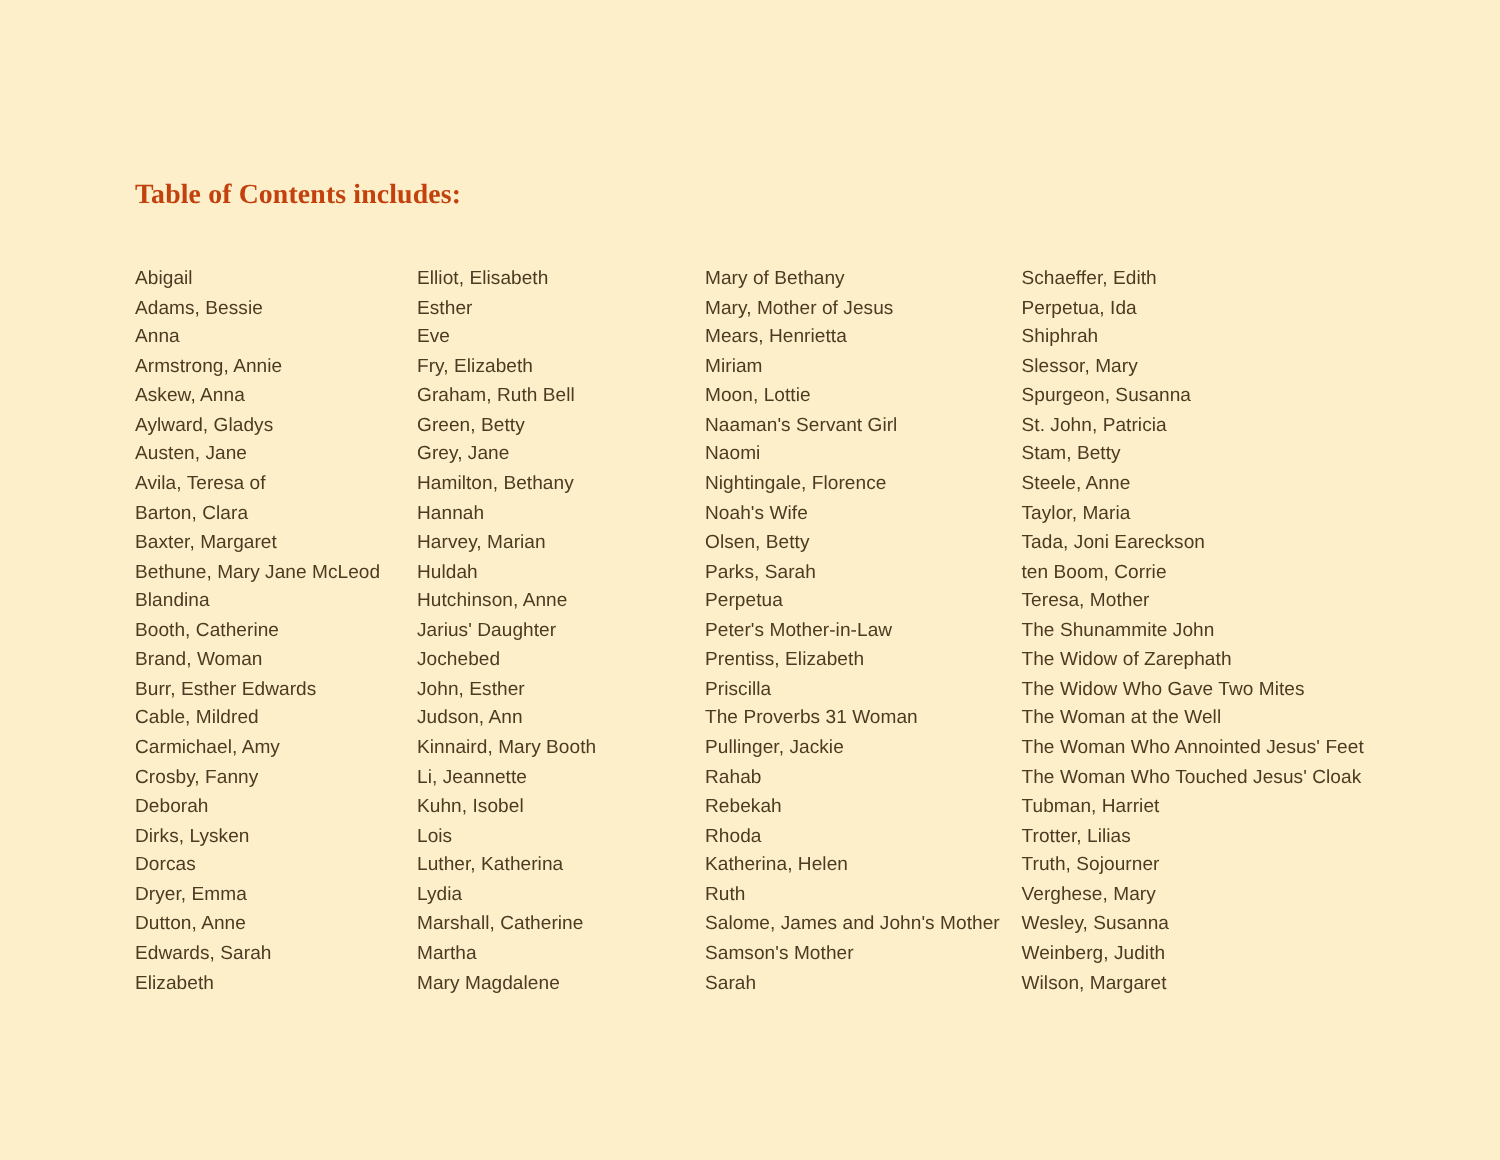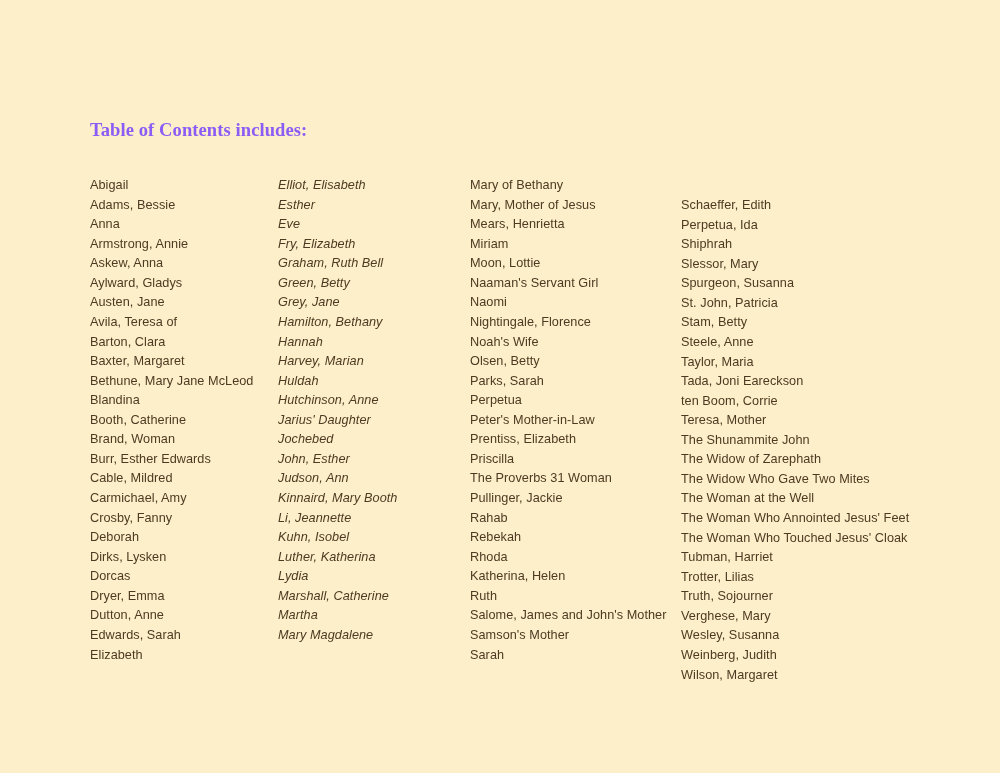--- a/index.html
+++ b/index.html
@@ -22,37 +22,37 @@
     box-sizing: border-box;
   }
   #toc-heading {
     position: absolute;
     left: 90px;
     top: 120px;
     font-family: "Liberation Serif", serif;
     font-weight: bold;
     font-size: 18.5px;
     letter-spacing: 0.1px;
-    color: #8b5cf6;
+    color: #c2410c;
     white-space: nowrap;
   }
   #columns {
     position: absolute;
     left: 0;
     top: 176px;
     width: 1000px;
   }
   .toc-column {
     position: absolute;
     top: 0;
   }
   .toc-column.col-0 { left: 90px;  width: 186px; }
-  .toc-column.col-1 { left: 278px; width: 190px; font-style: italic; }
+  .toc-column.col-1 { left: 278px; width: 190px; }
   .toc-column.col-2 { left: 470px; width: 208px; }
-  .toc-column.col-3 { left: 681px; width: 260px; margin-top: 20px; }
+  .toc-column.col-3 { left: 681px; width: 260px; }
 
   .toc-entry {
     height: 19.57px;
     line-height: 19.57px;
     font-size: 12.7px;
     color: #4e3a22;
     white-space: nowrap;
     letter-spacing: 0.05px;
   }
 </style>
@@ -104,20 +104,21 @@
         <div class="toc-entry">Harvey, Marian</div>
         <div class="toc-entry">Huldah</div>
         <div class="toc-entry">Hutchinson, Anne</div>
         <div class="toc-entry">Jarius' Daughter</div>
         <div class="toc-entry">Jochebed</div>
         <div class="toc-entry">John, Esther</div>
         <div class="toc-entry">Judson, Ann</div>
         <div class="toc-entry">Kinnaird, Mary Booth</div>
         <div class="toc-entry">Li, Jeannette</div>
         <div class="toc-entry">Kuhn, Isobel</div>
+        <div class="toc-entry">Lois</div>
         <div class="toc-entry">Luther, Katherina</div>
         <div class="toc-entry">Lydia</div>
         <div class="toc-entry">Marshall, Catherine</div>
         <div class="toc-entry">Martha</div>
         <div class="toc-entry">Mary Magdalene</div>
       </div>
       <div class="toc-column col-2">
         <div class="toc-entry">Mary of Bethany</div>
         <div class="toc-entry">Mary, Mother of Jesus</div>
         <div class="toc-entry">Mears, Henrietta</div>

